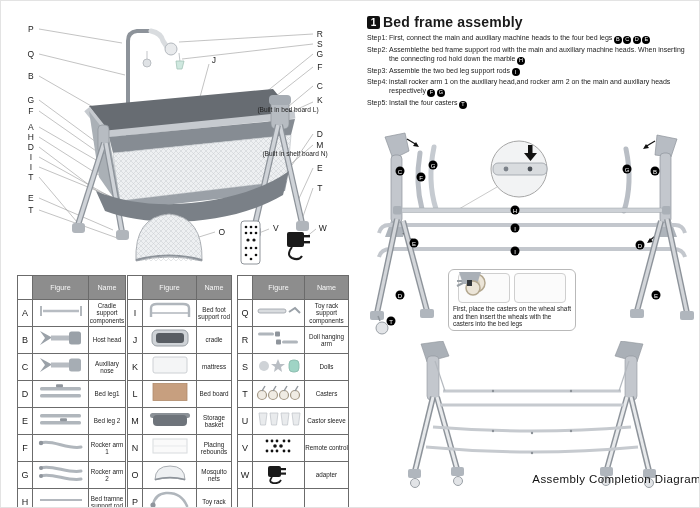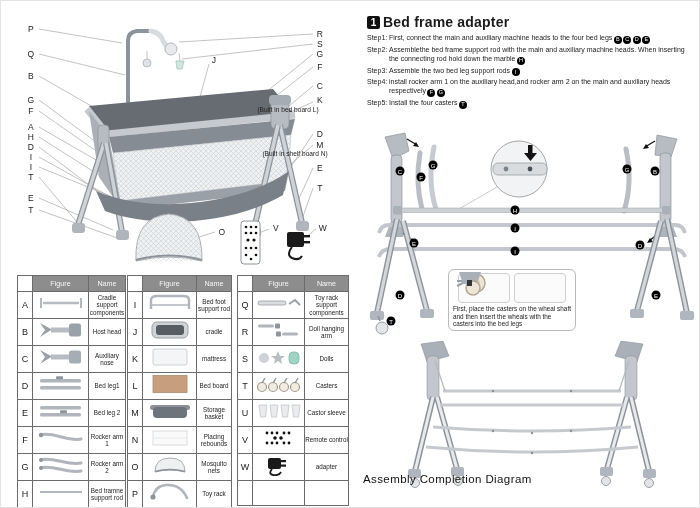--- a/index.html
+++ b/index.html
@@ -10,21 +10,21 @@
   
   .overview { position:absolute; left:0; top:0; width:360px; height:268px; }
   .overview svg.art { position:absolute; left:0; top:0; }
   .lbl { position:absolute; font-size:8.5px; color:#222; transform:translate(-50%,-50%); letter-spacing:.3px; }
   .note { position:absolute; font-size:6.6px; color:#222; white-space:nowrap; transform:translate(-50%,-50%); }
 
   
   .tables { position:absolute; left:0; top:272px; width:360px; height:218px; }
   table.parts { position:absolute; border-collapse:collapse; table-layout:fixed; background:#fff; }
   table.parts td, table.parts th { border:1px solid #6b6b6b; padding:0; vertical-align:middle; }
-  table.parts th { background:#8d8d8d; color:#f7f7f7; font-weight:400; font-size:7.2px; height:16px; }
+  table.parts th { background:#8d8d8d; color:#f7f7f7; font-weight:400; font-size:7.2px; height:24px; }
   table.parts th.blank { background:#fff; }
   td.lt { width:15px; text-align:center; font-size:9px; }
   td.fig { text-align:center; }
   td.nm { font-size:6.3px; line-height:1.12; text-align:center; color:#222; padding:0 1px; }
   table.parts tr.r { height:25px; }
 
   
   .rightcol { position:absolute; left:362px; top:6px; width:332px; }
   .title { font-size:17px; font-weight:700; letter-spacing:.2px; padding:2px 0 5px 4px; border-bottom:2px solid #111; }
   .sechead { display:flex; align-items:center; margin:7px 0 3px 4px; }
@@ -41,21 +41,21 @@
   .assembly svg { position:absolute; left:0; top:0; }
   .dbadge { position:absolute; width:9px; height:9px; border-radius:50%; background:#000; color:#fff; font-size:6px; display:flex; align-items:center; justify-content:center; transform:translate(-50%,-50%); }
   .callout { position:absolute; left:85px; top:144px; width:128px; height:62px; border:1px solid #b9b9b9; border-radius:6px; background:#fff; padding:3px 4px; }
   .callout .pics { display:flex; gap:4px; justify-content:center; }
   .callout .picbox { border:1px solid #cfcfcf; border-radius:4px; width:52px; height:30px; display:flex; align-items:center; justify-content:center; background:#fbfbfb; }
   .callout .ctext { font-size:6.4px; line-height:1.18; color:#222; margin-top:2px; }
 
   
   .completion { position:absolute; left:362px; top:340px; width:338px; height:160px; }
   .completion svg { position:absolute; left:0; top:0; }
-  .caption { position:absolute; left:0; right:0; top:132px; text-align:left; font-size:11.5px; color:#111; letter-spacing:.4px; }
+  .caption { position:absolute; left:0; right:0; top:132px; text-align:right; font-size:11.5px; color:#111; letter-spacing:.4px; }
 </style>
 </head>
 <body>
 
 <div class="page">
 
   <div class="overview">
     <svg class="art" width="360" height="268" viewBox="0 0 360 268">
       <defs>
         <pattern id="mesh" width="5" height="5" patternUnits="userSpaceOnUse">
@@ -470,21 +470,21 @@
             <td class="fig"></td>
             <td class="nm"></td>
           </tr>
     </tbody>
       </table>
   </div>
 
   <div class="rightcol">
     <div class="sechead">
       <span class="numbox">1</span>
-      <span class="sectitle">Bed frame adapter</span>
+      <span class="sectitle">Bed frame assembly</span>
     </div>
     <div class="steps">
       <div class="step">
         <span class="steplab">Step1:</span>
         <span class="steptxt"><span>First, connect the main and auxiliary machine heads to the four bed legs</span><span class="badge">B</span><span class="badge">C</span><span class="badge">D</span><span class="badge">E</span></span>
       </div>
       <div class="step">
         <span class="steplab">Step2:</span>
         <span class="steptxt"><span>Assemblethe bed frame support rod with the main and auxiliary machine heads. When inserting the connecting rod hold down the marble</span><span class="badge">H</span></span>
       </div>

